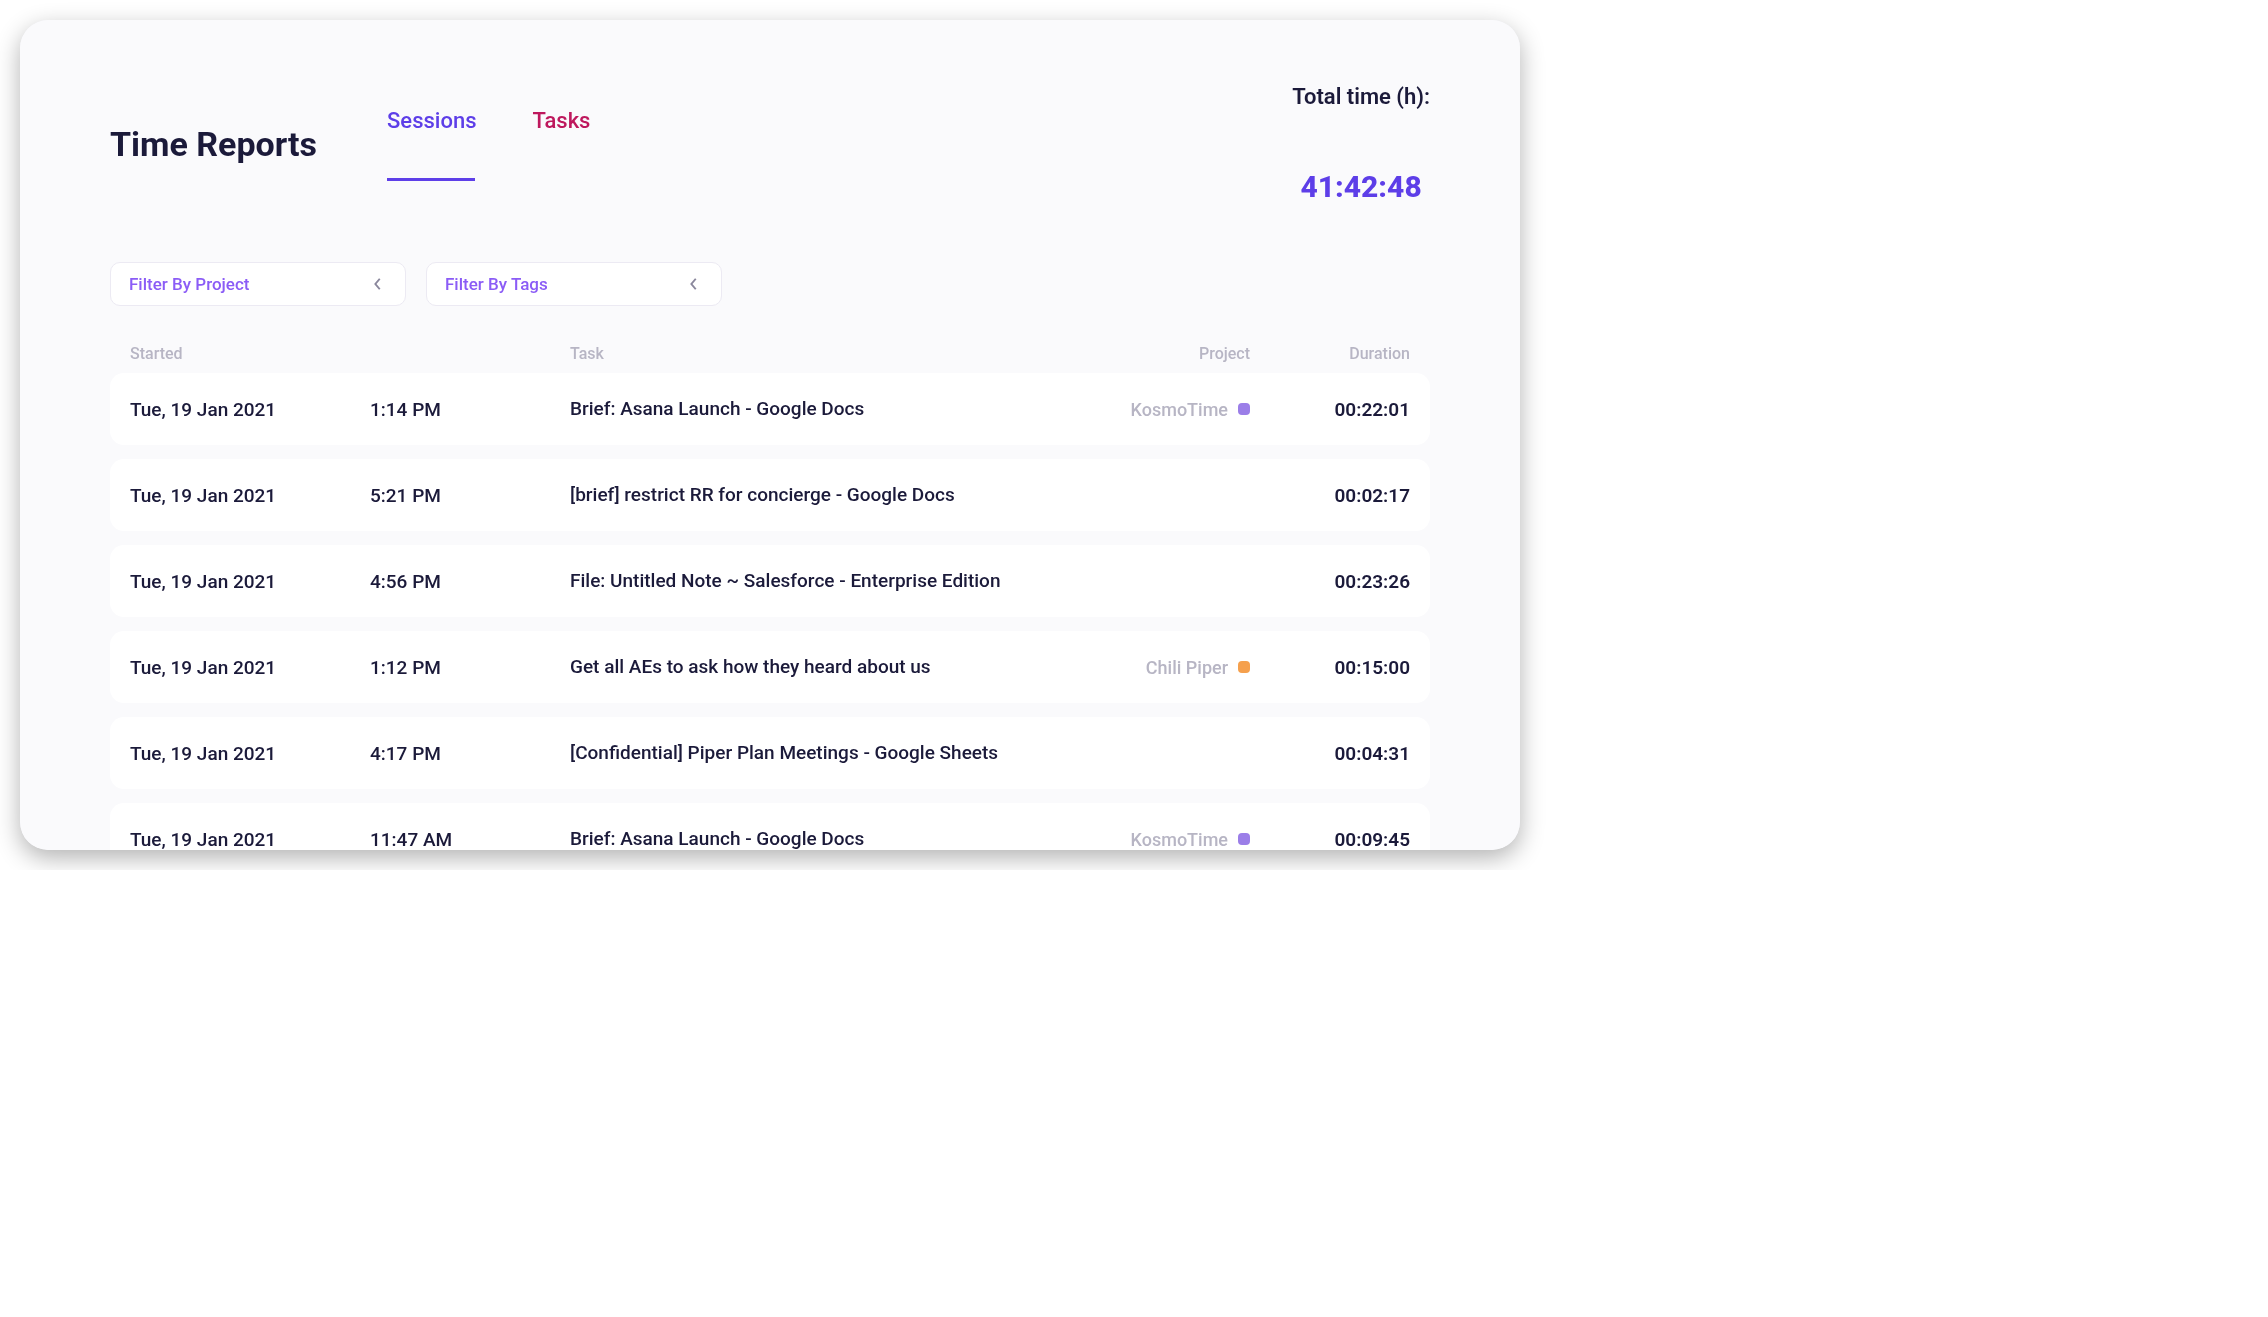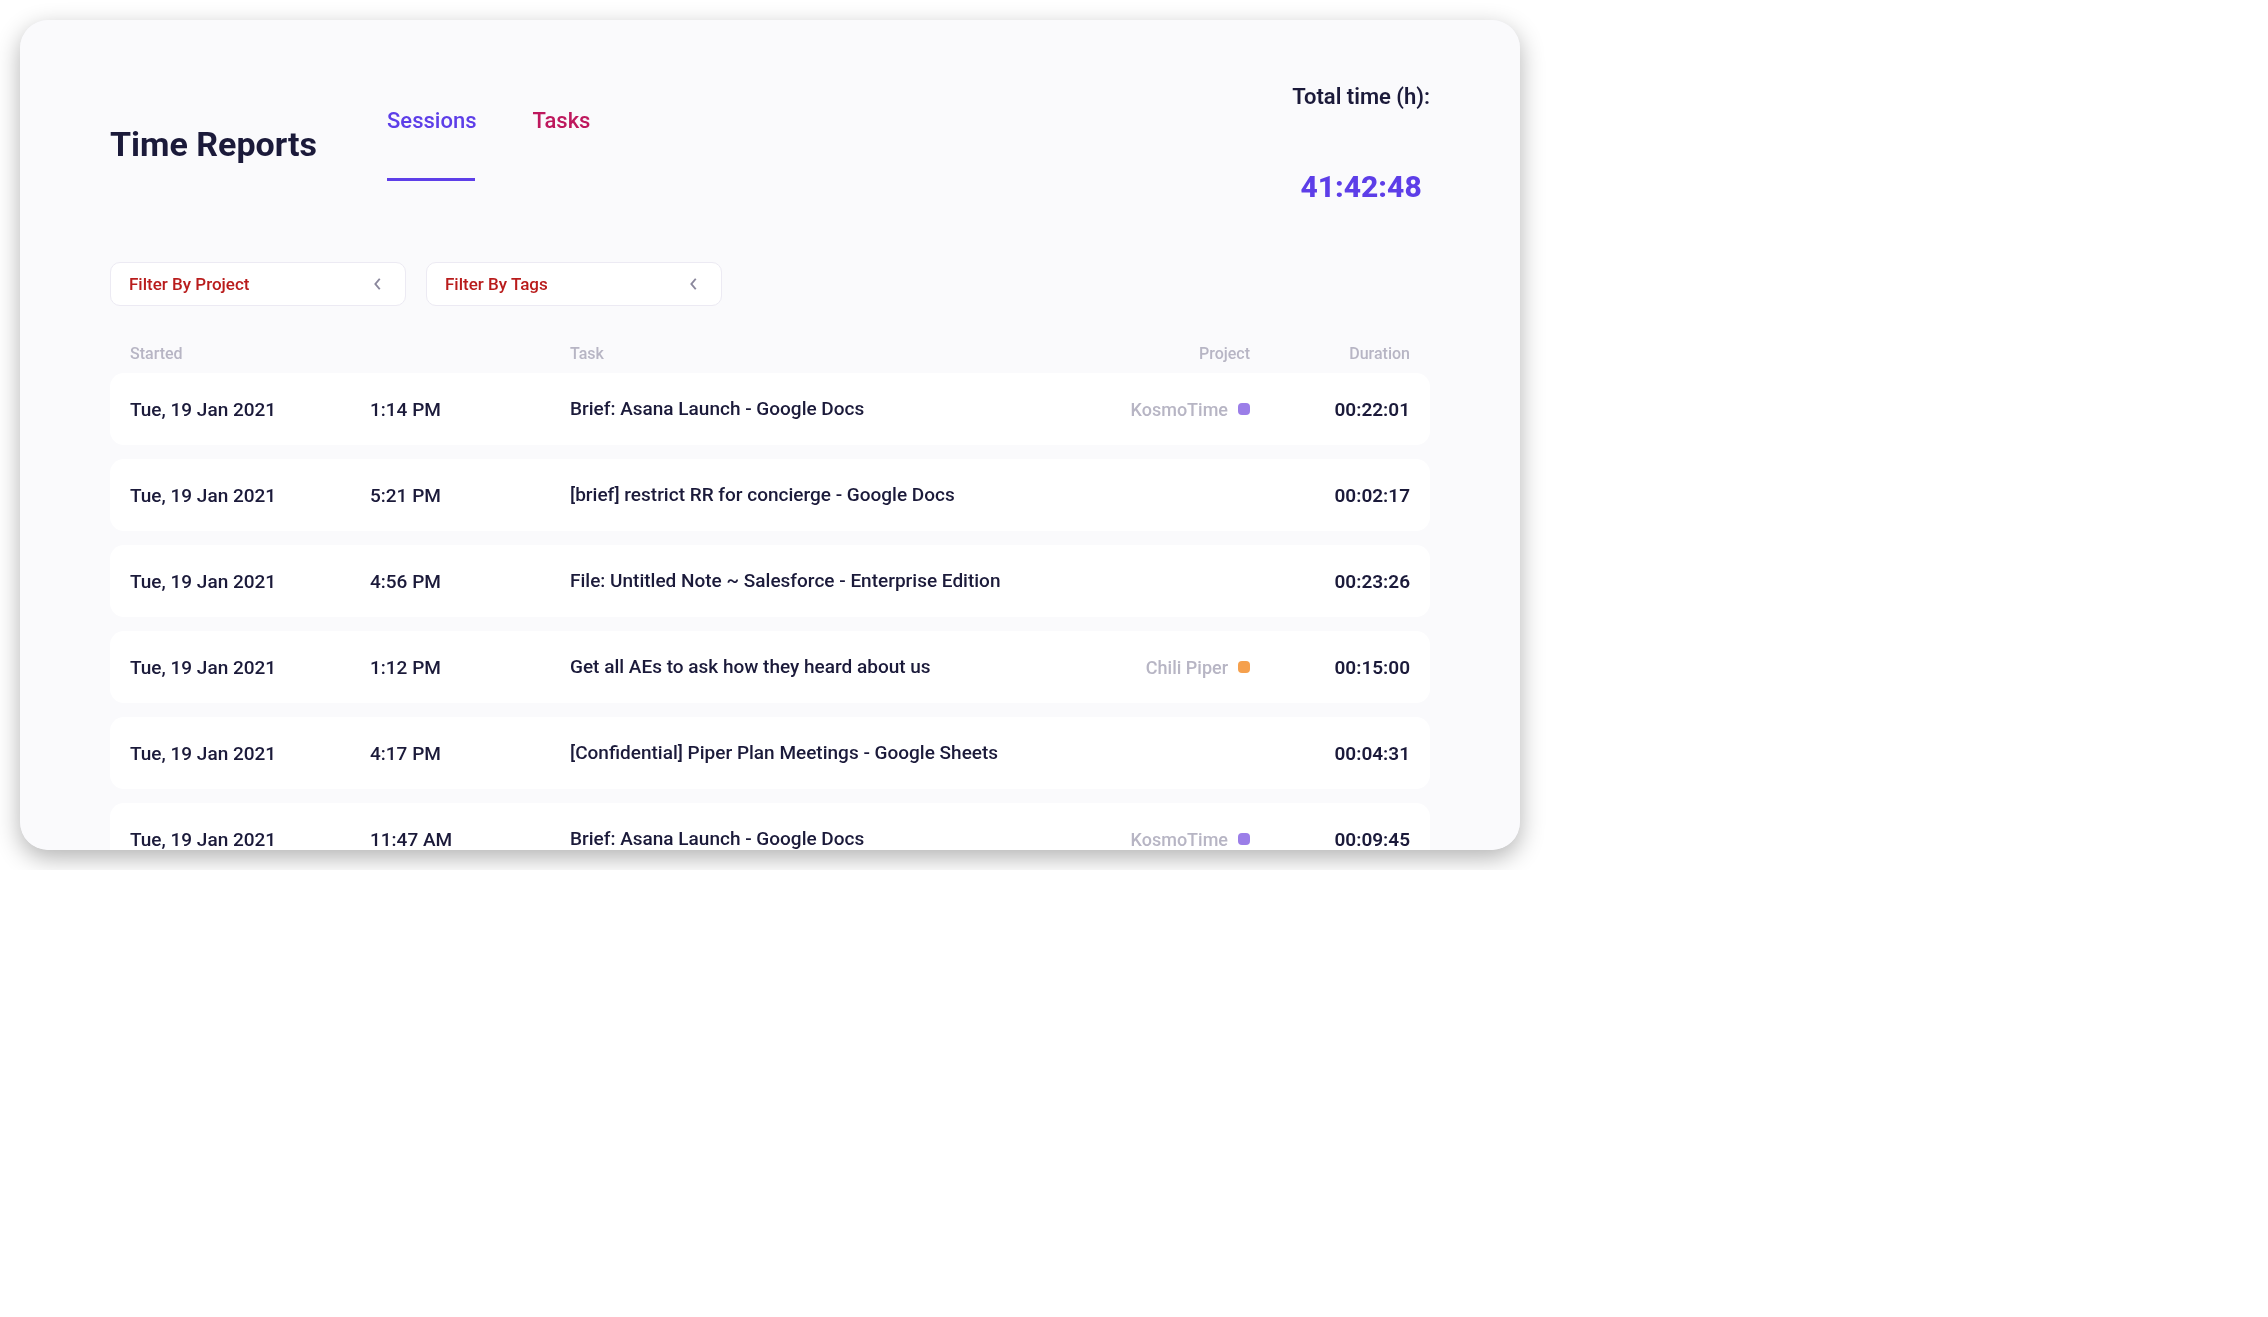--- a/index.html
+++ b/index.html
@@ -98,21 +98,21 @@
       justify-content: space-between;
       padding: 0 18px;
       cursor: pointer;
     }
     .filter-text {
       font-size: 17px;
       color: #1b1a3a;
       font-weight: 500;
     }
     .filter-text.placeholder {
-      color: #b91c1c;
+      color: #8b5cf6;
     }
     .chevron-icon {
       width: 18px;
       height: 18px;
       display: flex;
       align-items: center;
       justify-content: center;
     }
     .chevron-icon svg {
       width: 10px;

